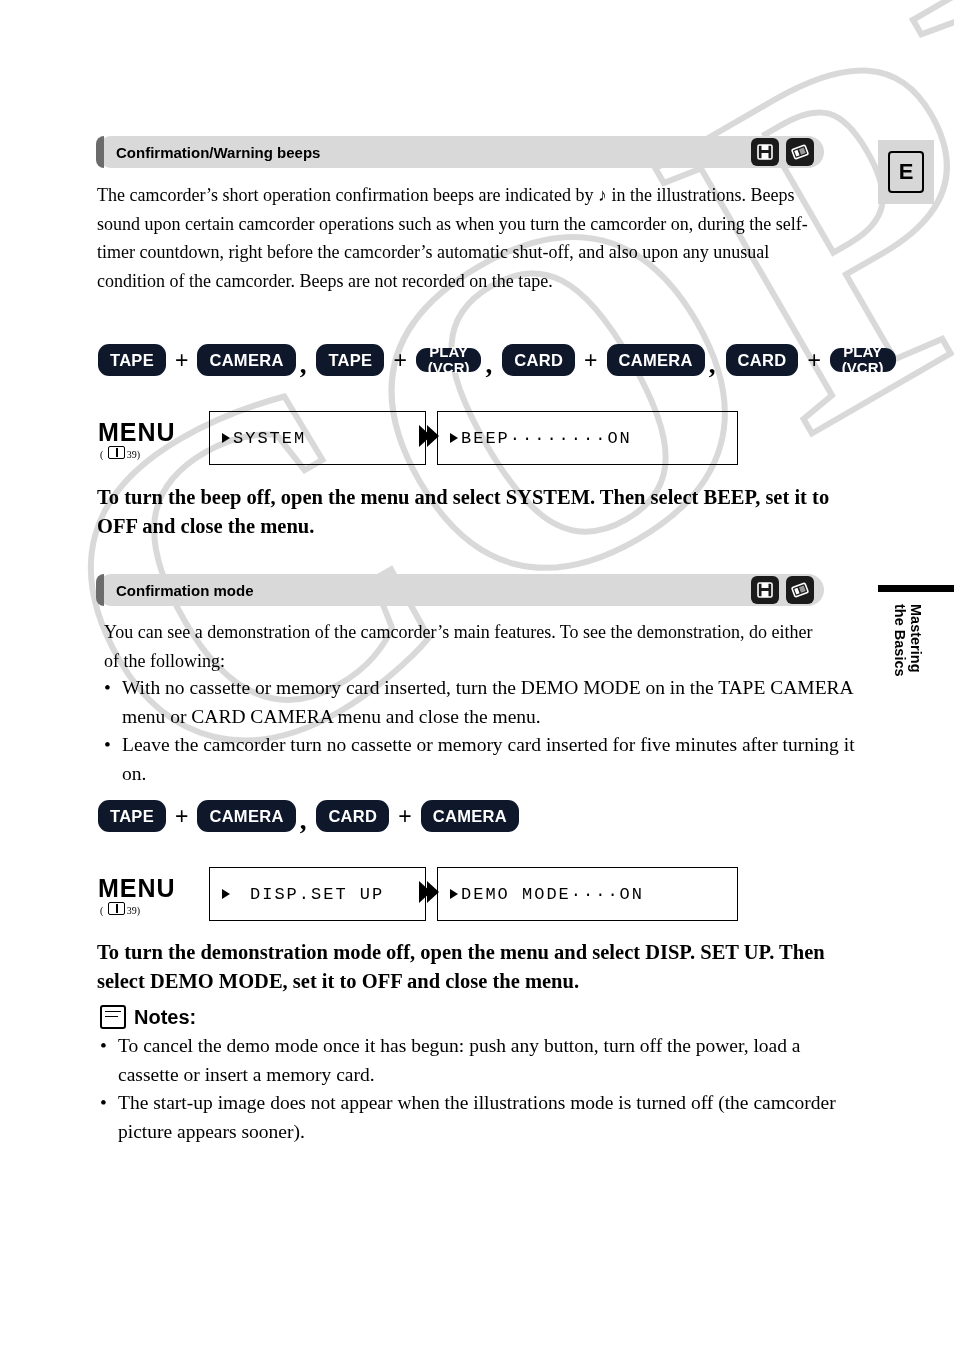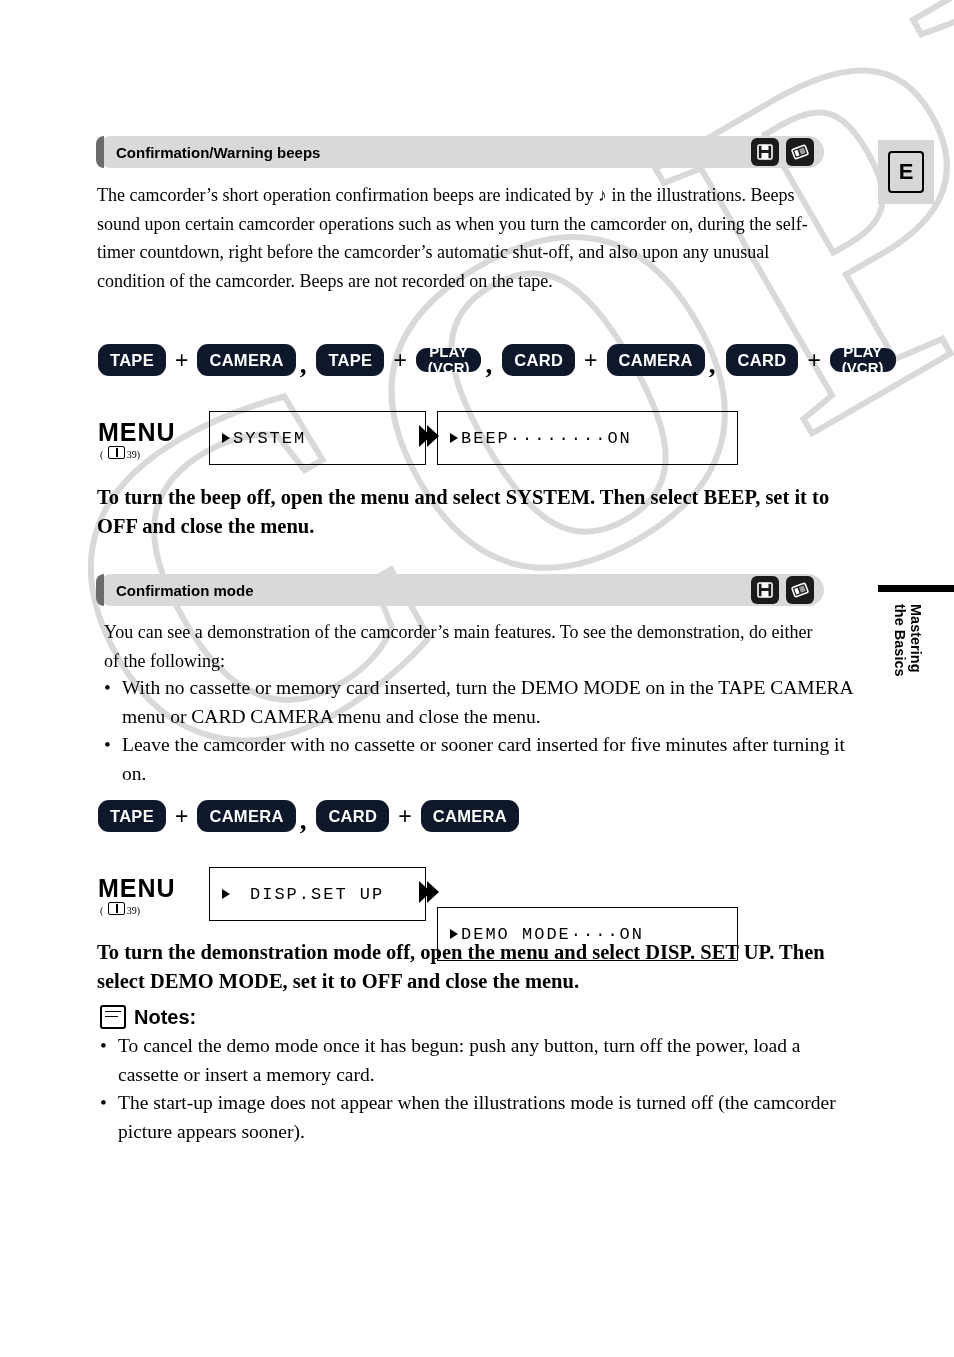--- a/index.html
+++ b/index.html
@@ -353,21 +353,21 @@
 
   <div class="para" style="left:104px; top:618px; width:720px;">You can see a demonstration of the camcorder’s main features. To see the demonstration, do either of the following:</div>
 
   <div class="bullets" style="left:104px; top:674px; width:755px;">
     <div class="bl">
       <span class="dot">•</span>
       <span>With no cassette or memory card inserted, turn the DEMO MODE on in the TAPE CAMERA menu or CARD CAMERA menu and close the menu.</span>
     </div>
     <div class="bl">
       <span class="dot">•</span>
-      <span>Leave the camcorder with no cassette or sooner card inserted for five minutes after turning it on.</span>
+      <span>Leave the camcorder turn no cassette or memory card inserted for five minutes after turning it on.</span>
     </div>
   </div>
 
   <div class="btn-row" style="left:98px; top:800px;">
     <div class="mbtn one">TAPE</div>
     <div class="plus">+</div>
     <div class="mbtn one">CAMERA</div>
     <div class="comma">,</div>
     <div class="mbtn one">CARD</div>
     <div class="plus">+</div>
@@ -380,21 +380,21 @@
     <span class="bk"></span><span>39</span><span>)</span>
   </div>
   <div class="menu-box" style="left:209px; top:867px; width:203px; height:52px;gap:17px;">
     <span class="tri"></span>
     <span>DISP.SET UP</span>
   </div>
   <div class="dblarrow" style="left:419px; top:881px;">
       <i></i>
       <i></i>
     </div>
-  <div class="menu-box" style="left:437px; top:867px; width:287px; height:52px;margin-top:40px;">
+  <div class="menu-box" style="left:437px; top:867px; width:287px; height:52px;">
     <span class="tri"></span>
     <span>DEMO MODE····ON</span>
   </div>
 
   <div class="bold-note" style="left:97px; top:938px; width:760px;">To turn the demonstration mode off, open the menu and select DISP. SET UP. Then select DEMO MODE, set it to OFF and close the menu.</div>
 
   <div class="notes-head" style="left:100px; top:1005px;">
     <span class="note-ico"></span>
     <span>Notes:</span>
   </div>

